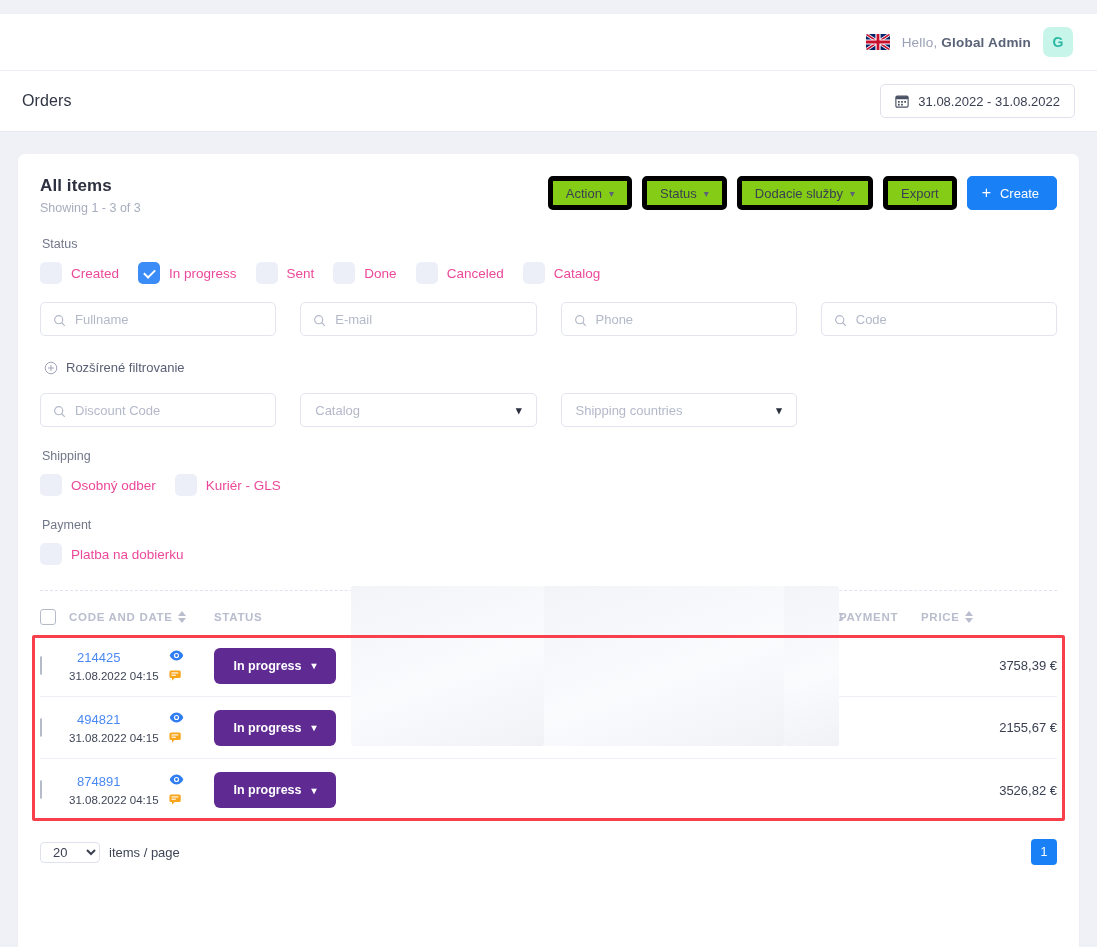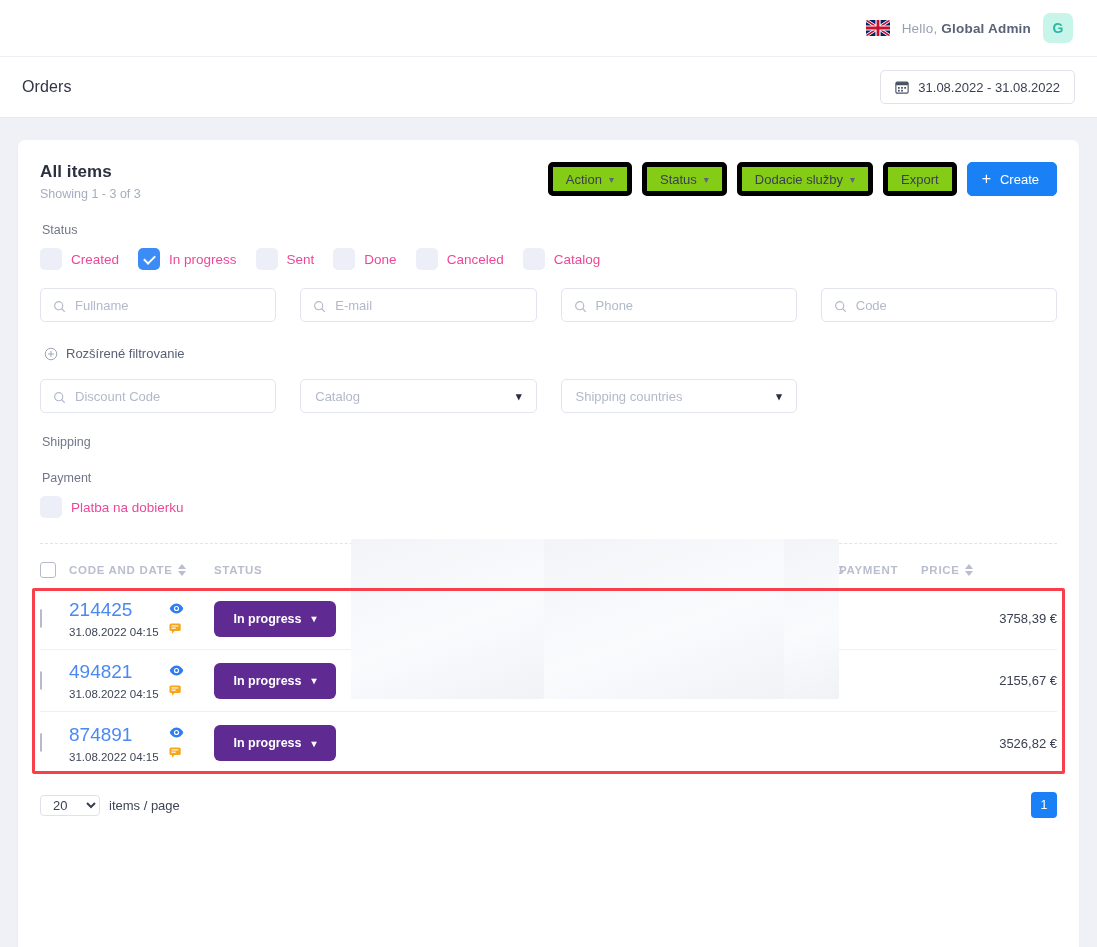--- a/index.html
+++ b/index.html
@@ -8,20 +8,21 @@
     font-family: "Liberation Sans", sans-serif;
     background: #eff1f7;
     overflow: hidden;
   }
 
   
   .topbar{
     height:57px; background:#ffffff; display:flex; align-items:center;
     justify-content:flex-end; padding-right:24px; gap:12px;
     border-bottom:1px solid #eceef4;
+    margin-top:14px;
   }
   .flag-icon{ width:24px; height:16px; border-radius:2px; overflow:hidden; position:relative; display:block; }
   .hello{ font-size:13.5px; color:#9aa1b4; letter-spacing:.2px; }
   .hello b{ color:#5a6277; font-weight:700; }
   .avatar{
     width:30px; height:30px; border-radius:7px; background:#c8f5ea;
     color:#2bb7a3; font-size:14px; font-weight:600;
     display:flex; align-items:center; justify-content:center;
   }
 
@@ -148,21 +149,21 @@
     background:#fff;
   }
   .trow:last-child{ border-bottom:none; }
 
   .rcbx{
     width:16px; height:16px; border:1px solid #b6bbca; border-radius:3px;
     background:#fff; cursor:pointer;
   }
   .code-cell{ display:flex; align-items:center; }
   .code-txt{ display:flex; flex-direction:column; gap:5px; width:100px; }
-  .code-num{ font-size:19px; color:#4b89f2; cursor:pointer; }
+  .code-num{ font-size:13px; color:#4b89f2; cursor:pointer;margin-left:8px; }
   .code-date{ font-size:11.5px; color:#3f4556; }
   .row-ico{ display:flex; flex-direction:column; gap:6px; align-items:center; }
   .eye, .bub{ width:15px; height:15px; display:block; cursor:pointer; }
 
   .pill{
     background:#5f2b92; color:#fff; border-radius:6px; height:36px;
     width:122px; display:flex; align-items:center; justify-content:center; gap:10px;
     font-size:12.5px; font-weight:600; cursor:pointer;
   }
   .pill .chev{ font-size:10px; }
@@ -352,20 +353,30 @@
     <div class="cell">
       <div class="sel">
         <span>Shipping countries</span>
         <span class="dn">▾</span>
       </div>
     </div>
     <div class="cell"></div>
   </div>
 
   <div class="fsec-label">Shipping</div>
+  <div class="chkrow">
+    <div class="chkitem">
+        <span class="cbx"></span>
+        <span class="chklabel">Osobný odber</span>
+      </div>
+    <div class="chkitem">
+        <span class="cbx"></span>
+        <span class="chklabel">Kuriér - GLS</span>
+      </div>
+  </div>
 
   <div class="fsec-label">Payment</div>
   <div class="chkrow">
     <div class="chkitem">
         <span class="cbx"></span>
         <span class="chklabel">Platba na dobierku</span>
       </div>
   </div>
 
 

